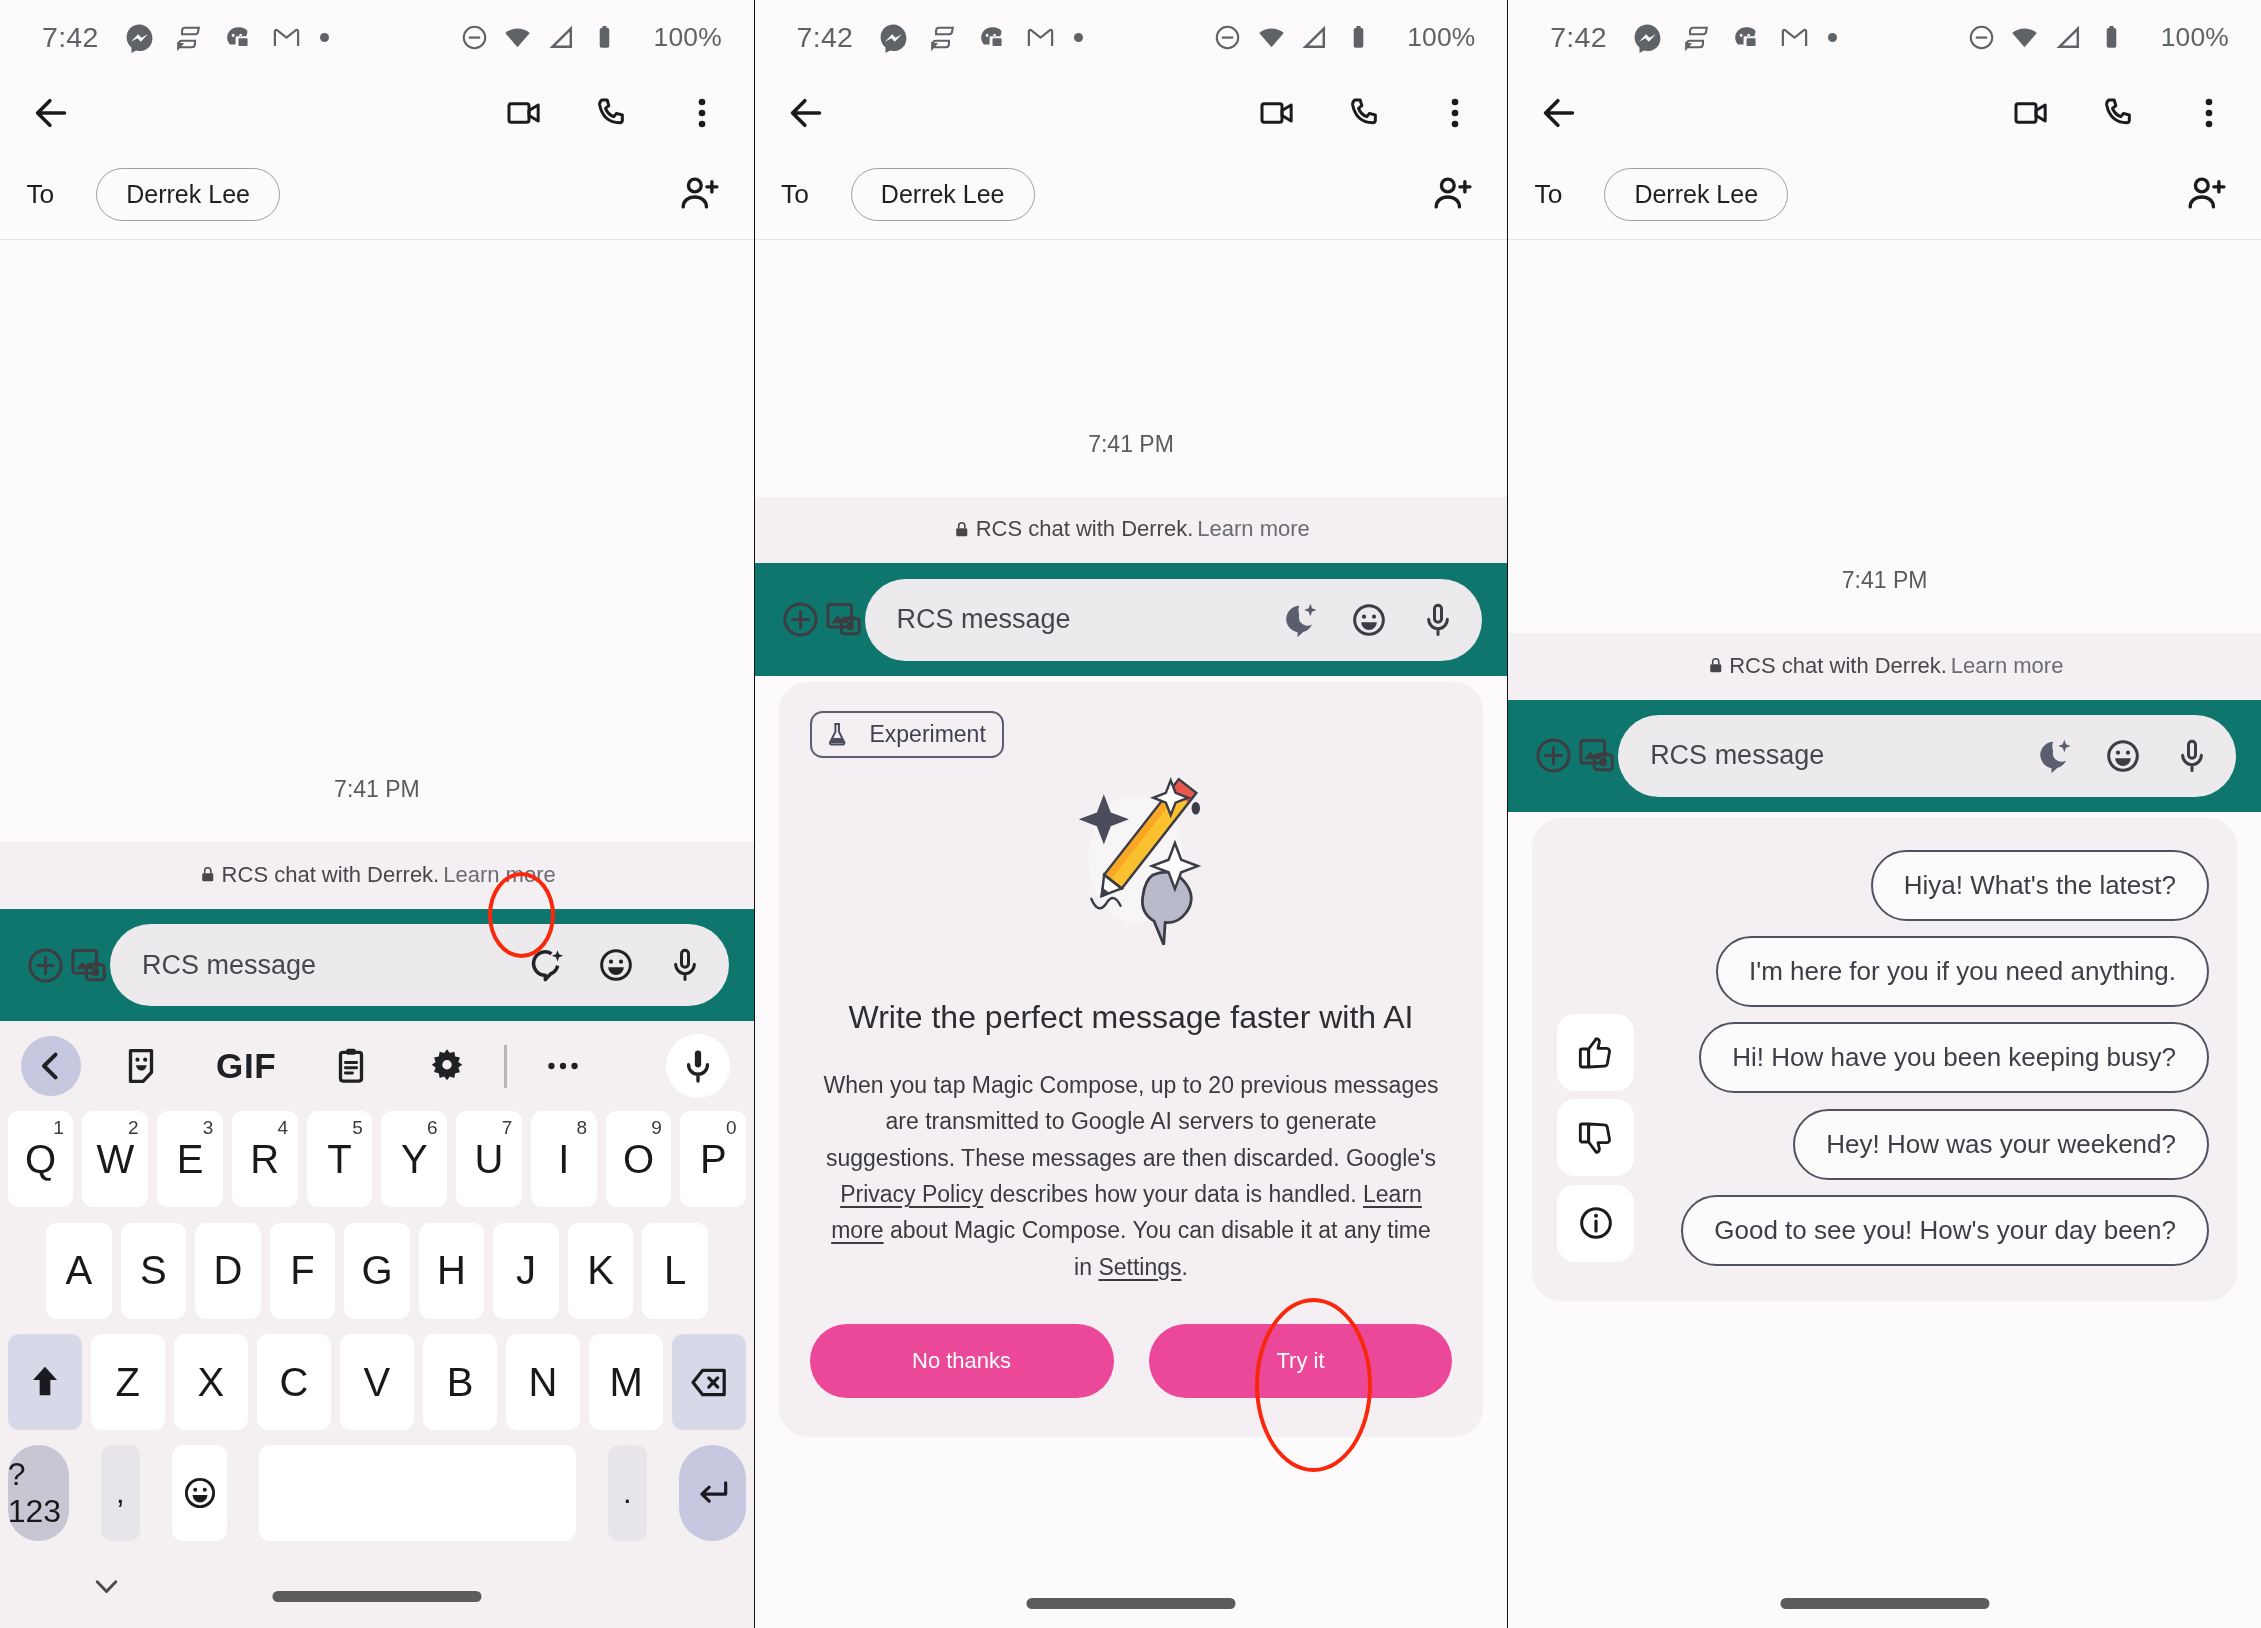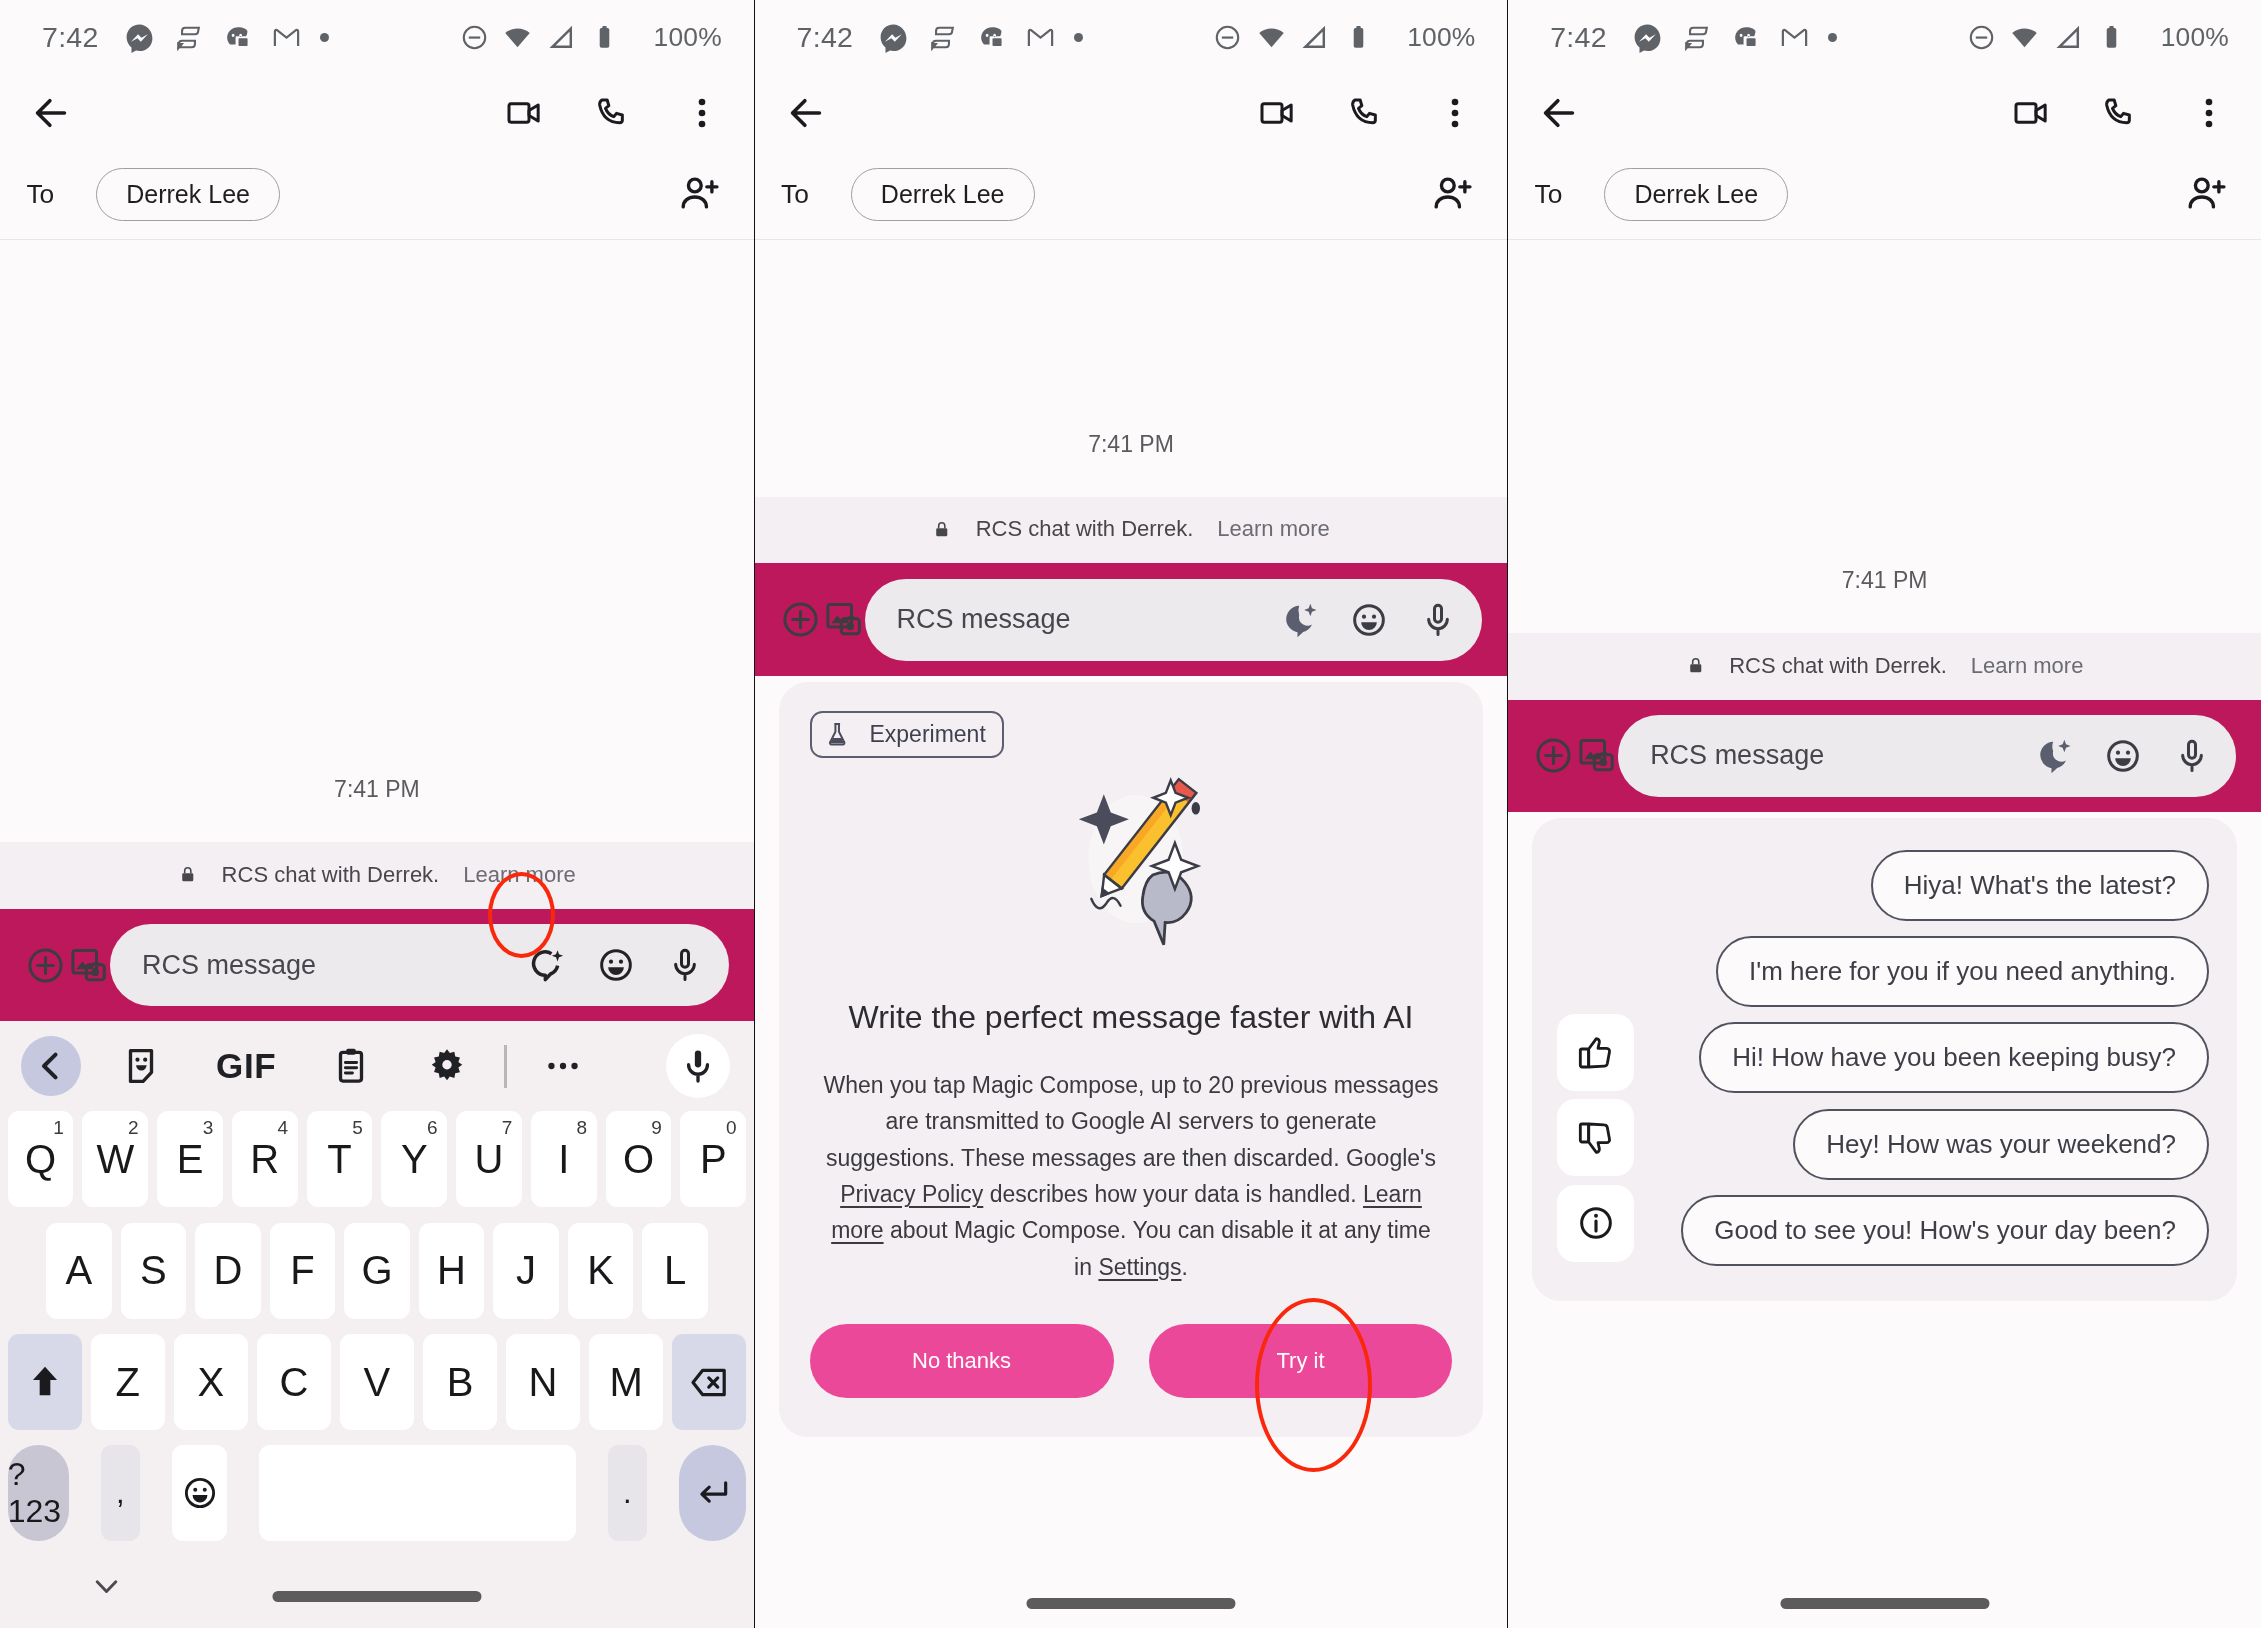--- a/index.html
+++ b/index.html
@@ -75,31 +75,31 @@
   }
   .timestamp {
     text-align: center; font-size: 23px; color: #5a5a5f;
     padding-bottom: 39px;
   }
   .rcsnotice {
     background: #f4eff2;
     text-align: center;
     font-size: 22px; color: #46464b;
     padding: 19.5px 0 21px;
-    display: flex; align-items: center; justify-content: center; gap: 24px;
+    display: flex; align-items: center; justify-content: center; gap: 4px;
   }
   .rcsnotice .lm { color: #6b6b73; }
   .lock { width: 19.5px; height: 21px; }
 
   
   .composebar {
     flex: 0 0 auto;
     display: flex; align-items: center;
     padding: 15.3px 25px 15.3px 24px;
-    background: #be185d;
+    background: #0f766e;
   }
   .cb-ic { width: 43px; height: 43px; flex: 0 0 43px; }
   .inputpill {
     flex: 1 1 auto;
     height: 82px;
     background: #eceaec;
     border-radius: 42px;
     display: flex; align-items: center;
     padding: 0 24px 0 32px;
     gap: 29px;

